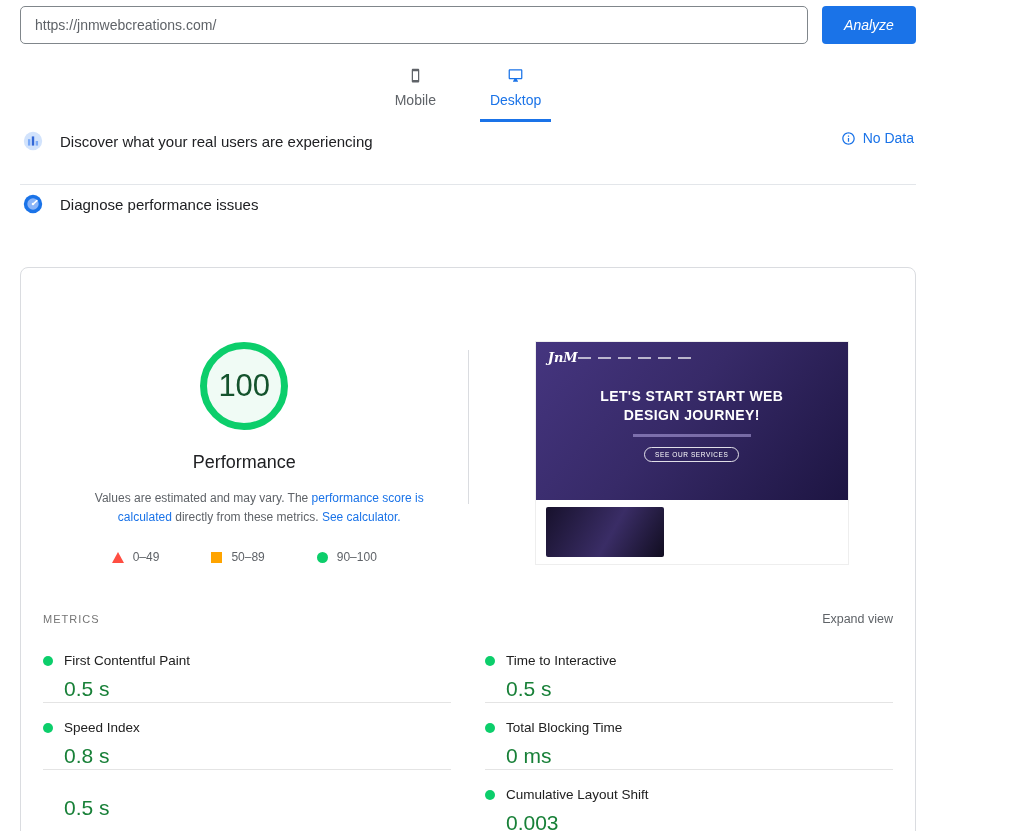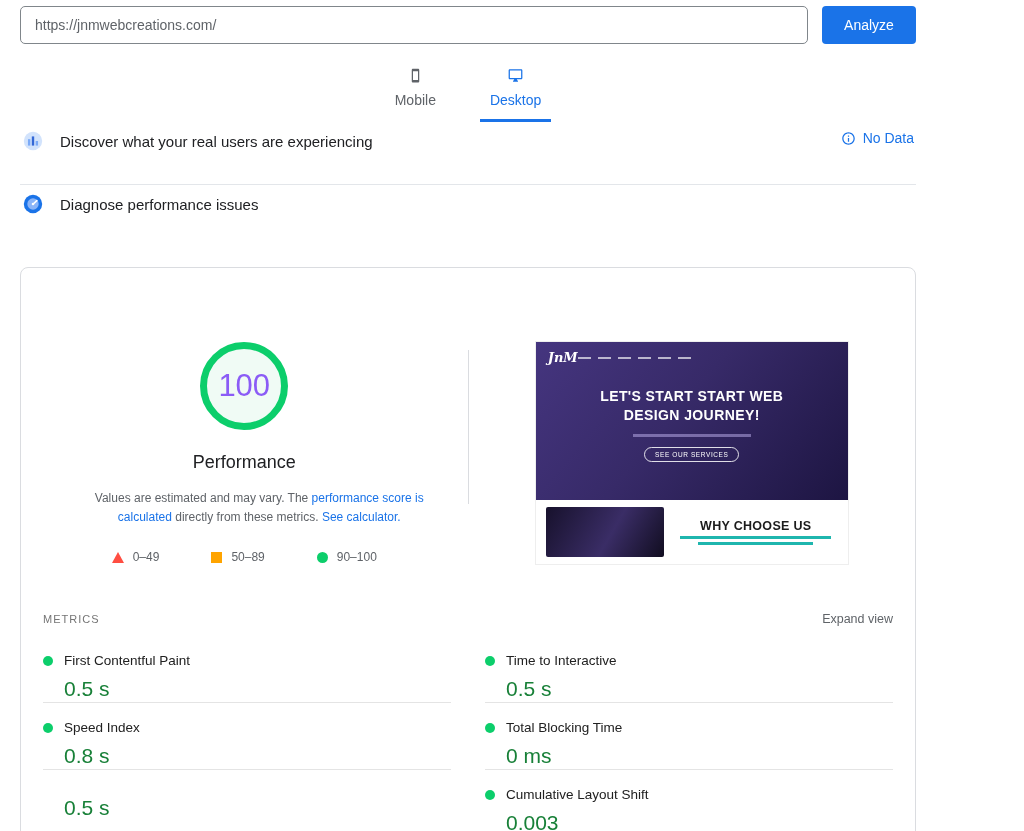--- a/index.html
+++ b/index.html
@@ -5,21 +5,21 @@
   * { box-sizing: border-box; margin: 0; padding: 0; }
   html, body { width: 1024px; height: 831px; overflow: hidden; background: #fff;
     font-family: "Liberation Sans", sans-serif; color: #202124; }
   .content { width: 896px; margin-left: 20px; }
 
   
   .top-bar { display: flex; gap: 14px; padding-top: 6px; align-items: center; }
   .url-input { flex: 1; height: 38px; border: 1px solid #80868b; border-radius: 5px;
     padding: 0 14px; font-size: 14px; color: #5f6368; font-family: inherit; outline: none; }
   .analyze-btn { width: 94px; height: 38px; background: #1a73e8; color: #fff; border: none;
-    border-radius: 4px; font-size: 14px; font-weight: 500; font-family: inherit; cursor: pointer; }
+    border-radius: 4px; font-size: 14px; font-weight: 500; font-family: inherit; cursor: pointer; font-style: italic; }
 
   
   .tabs { display: flex; justify-content: center; gap: 34px; margin-top: 24px; }
   .tab { display: flex; align-items: center; gap: 9px; font-size: 14px; font-weight: 500;
     color: #5f6368; padding: 0 10px 11px 10px; cursor: pointer; border-bottom: 3px solid transparent; flex-direction: column; }
   .tab.active { color: #1a73e8; border-bottom-color: #1a73e8; }
 
   
   .section-row { display: flex; justify-content: space-between; align-items: flex-start;
     height: 52px; padding: 0 2px; margin-top: 8px; gap: 20px; }
@@ -31,21 +31,21 @@
   
   .report-card { margin-top: 22px; border: 1px solid #dadce0; border-radius: 8px;
     background: #fff; padding-bottom: 40px; }
   .gauge-section { display: flex; padding-top: 74px; }
   .gauge-col { flex: 1; display: flex; flex-direction: column; align-items: center; }
   .vline { width: 1px; background: #dadce0; margin-top: 8px; margin-bottom: 60px; }
   .thumb-col { flex: 1; display: flex; justify-content: center; }
 
   .score-circle { width: 88px; height: 88px; border-radius: 50%; border: 7px solid #0cce6b;
     background: #f0fbf5; display: flex; align-items: center; justify-content: center;
-    font-size: 31px; font-weight: 500; color: #8b5cf6; }
+    font-size: 31px; font-weight: 500; color: #14532d; }
   .score-label { margin-top: 22px; font-size: 18px; color: #202124; }
   .disclaimer { margin-top: 16px; width: 345px; text-align: center; font-size: 12px;
     line-height: 1.55; color: #5f6368; margin-left: 30px; }
   .disclaimer a { color: #1a73e8; text-decoration: none; cursor: pointer; }
   .legend { display: flex; gap: 52px; margin-top: 24px; align-items: center; }
   .legend-item { display: flex; align-items: center; gap: 9px; font-size: 12px; color: #5f6368; }
   .shape-triangle { width: 0; height: 0; border-left: 6px solid transparent;
     border-right: 6px solid transparent; border-bottom: 11px solid #ff4e42; }
   .shape-square { width: 11px; height: 11px; background: #ffa400; }
   .shape-circle { width: 11px; height: 11px; border-radius: 50%; background: #0cce6b; }
@@ -196,27 +196,20 @@
                   <span></span>
                   <span></span>
               </span>
             </div>
             <div class="thumb-headline">LET'S START START WEB DESIGN JOURNEY!</div>
             <div class="thumb-subline"></div>
             <span class="thumb-cta">SEE OUR SERVICES</span>
           </div>
           <div class="thumb-bottom">
             <div class="thumb-img"></div>
-            <div class="thumb-why">
-              <div class="why-title">WHY CHOOSE US</div>
-              <div class="why-lines">
-                <span class="why-line-1"></span>
-                  <span class="why-line-2"></span>
-              </div>
-            </div>
           </div>
         </div>
       </div>
     </div>
 
     <div class="metrics-header">
       <span class="metrics-title">METRICS</span>
       <span class="expand-view">Expand view</span>
     </div>
 

